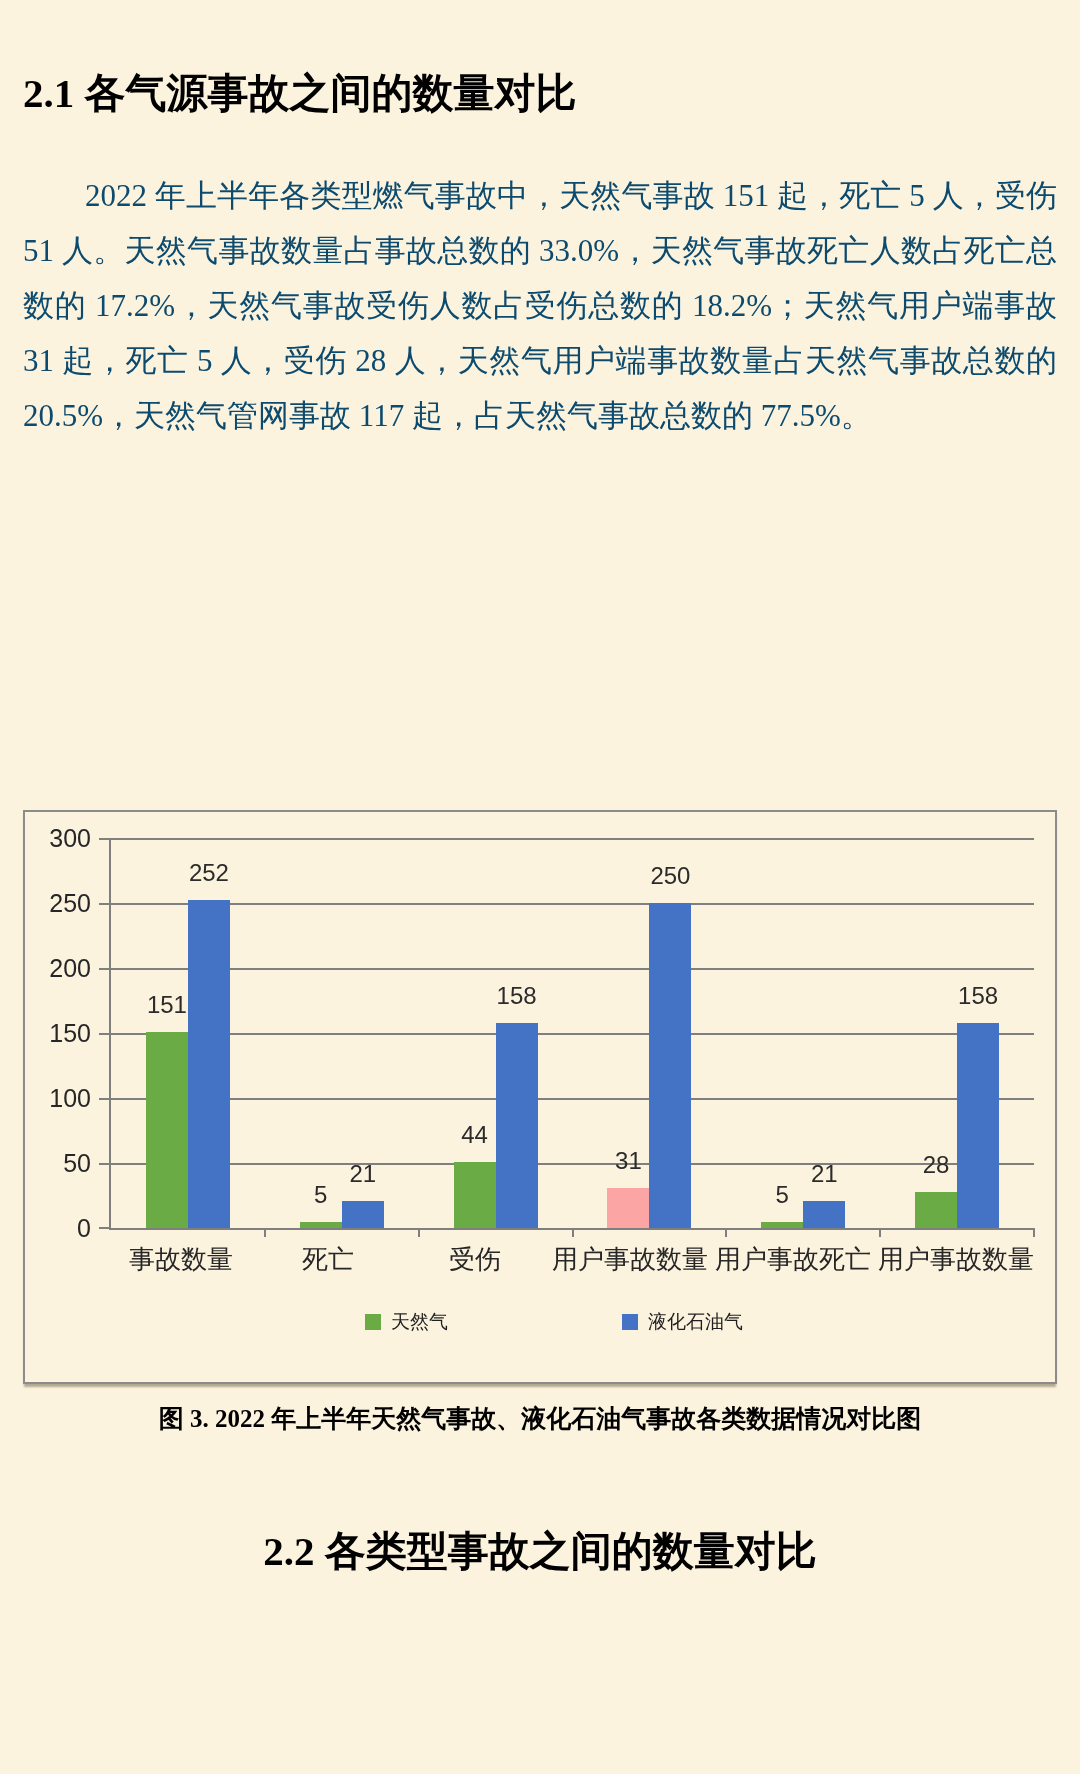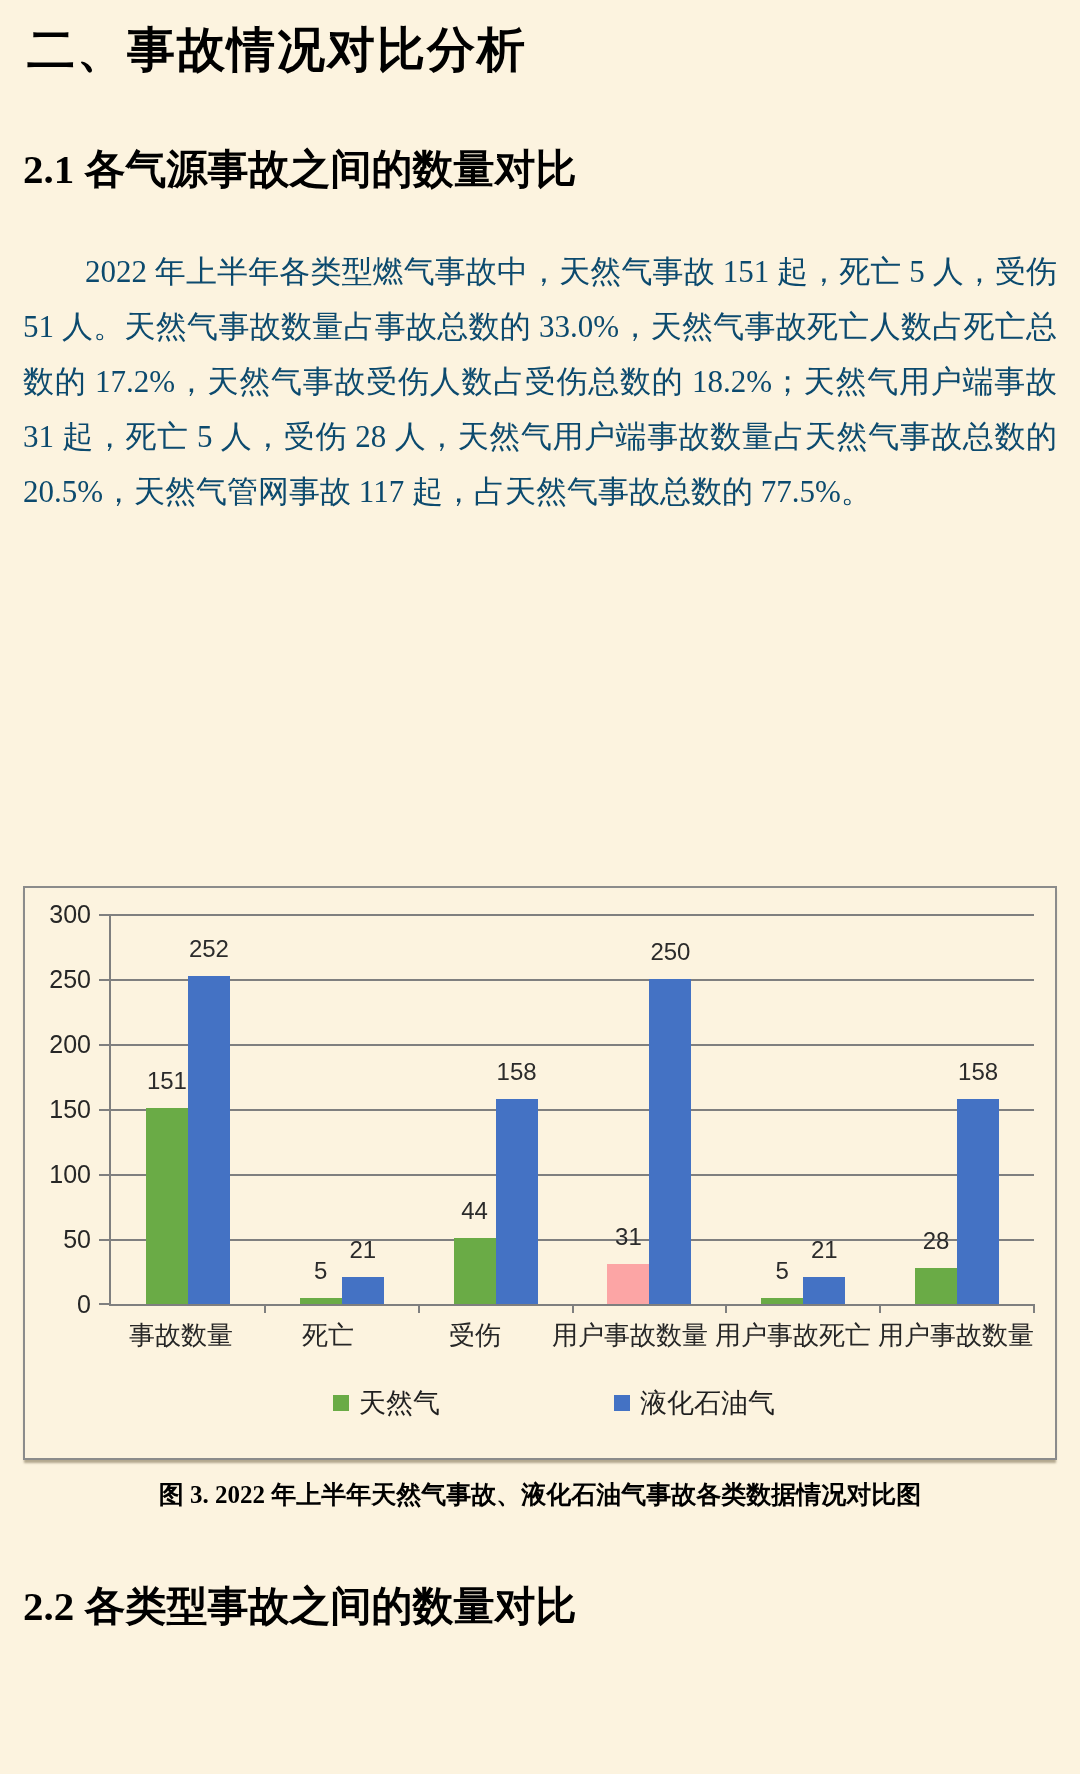--- a/index.html
+++ b/index.html
@@ -66,35 +66,34 @@
     display:flex;margin-left:86px;width:923px;gap:7px;
   }
   .xlabels .xcell{
     flex:1 1 0;text-align:center;font-size:26px;color:#262626;
     padding-top:12px;white-space:nowrap;
   }
   .legend{
     margin-top:32px;display:flex;justify-content:center;gap:146px;
     align-items:center;
   }
-  .legend-item{display:flex;align-items:center;gap:10px;font-size:27px;color:#1f1f1f;padding-left:28px;}
+  .legend-item{display:flex;align-items:center;gap:10px;font-size:19px;color:#1f1f1f;padding-left:28px;}
   .swatch{width:16px;height:16px;display:inline-block;}
 
   .caption{
     margin-top:20px;text-align:center;
     font-weight:bold;font-size:25px;line-height:30px;color:#000;
   }
-  .h2-bottom{margin-top:73px;}
+  .h2-bottom{margin-top:94px;text-align:center;}
 </style>
 </head>
 <body>
 
 <div class="page">
 
-  <h1 class="h1">二、事故情况对比分析</h1>
 
   <h2 class="h2">2.1 各气源事故之间的数量对比</h2>
 
   <div class="body-text">
     <p>2022 年上半年各类型燃气事故中，天然气事故 151 起，死亡 5 人，受伤 51 人。天然气事故数量占事故总数的 33.0%，天然气事故死亡人数占死亡总数的 17.2%，天然气事故受伤人数占受伤总数的 18.2%；天然气用户端事故 31 起，死亡 5 人，受伤 28 人，天然气用户端事故数量占天然气事故总数的 20.5%，天然气管网事故 117 起，占天然气事故总数的 77.5%。</p>
   </div>
 
   <figure>
     <div class="chart-box">
       <div class="plot" id="plot">

